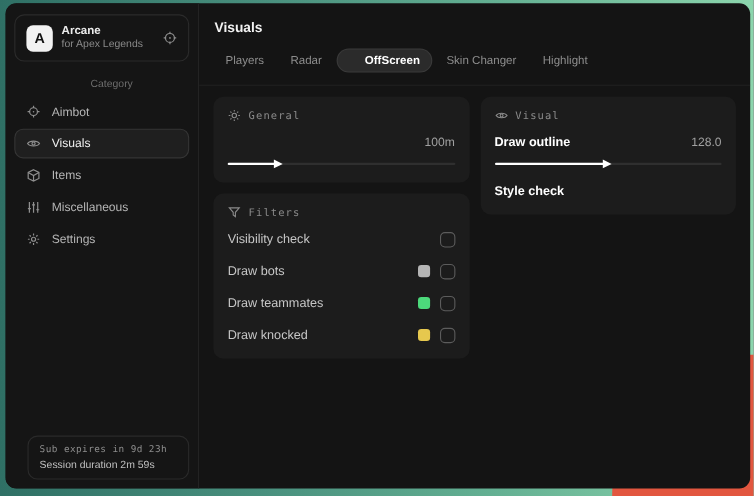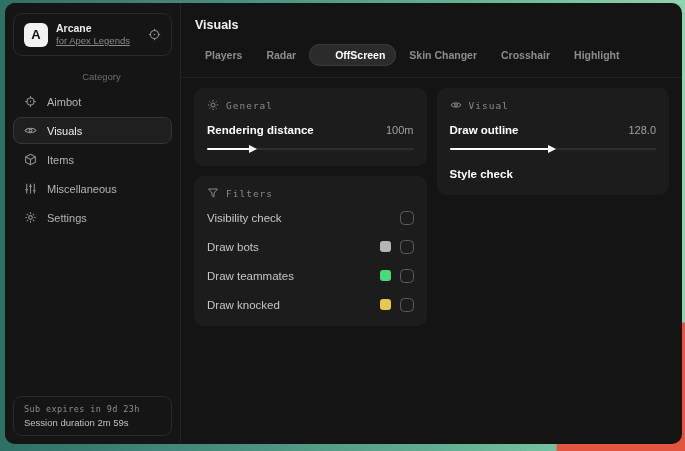--- a/index.html
+++ b/index.html
@@ -21,42 +21,42 @@
   .brand-card {
     margin:10px 8px 0; border:1px solid #2b2b2b; border-radius:9px;
     padding:8px 10px; display:flex; align-items:center; gap:8px;
   }
   .logo {
     width:24px; height:24px; border-radius:6px; background:#f2f2f2; color:#111;
     font-weight:700; font-size:13px; display:flex; align-items:center; justify-content:center; flex:none;
   }
   .brand-text { line-height:1.25; }
   .brand-name { font-size:10.5px; font-weight:700; color:#ececec; }
-  .brand-sub { font-size:9.5px; color:#8a8a8a;text-decoration:underline; }
+  .brand-sub { font-size:9.5px; color:#8a8a8a; }
   .brand-icon { margin-left:auto; color:#8f8f8f; display:flex; }
   .category { margin:15px 0 6px 18px; font-size:9.5px; color:#6d6d6d;text-align:center; }
   .nav { padding:0 8px; display:flex; flex-direction:column; gap:2px; }
   .nav-item {
     display:flex; align-items:center; gap:10px; height:27px; padding:0 10px;
     border-radius:8px; border:1px solid transparent; color:#b5b5b5; font-size:11px; cursor:default;
   }
   .nav-item.selected { background:#1f1f1f; border-color:#353535; color:#ededed; }
   .nav-icon { display:flex; color:#8f8f8f; }
   .footer-card {
-    position:absolute; left:8px; right:8px; bottom:8px;
+    position:absolute; left:20px; right:8px; bottom:8px;
     border:1px solid #2a2a2a; border-radius:9px; padding:7px 10px;
   }
   .footer-line1 { font-family:"DejaVu Sans Mono", monospace; font-size:8.5px; letter-spacing:.4px; color:#8d8d8d; }
   .footer-line2 { font-size:9.5px; color:#c0c0c0; margin-top:3px; }
   
   .main { flex:1; display:flex; flex-direction:column; min-width:0; }
   .main-header { padding:15px 14px 12px; border-bottom:1px solid #212121; }
   .page-title { font-size:12.5px; font-weight:700; color:#f2f2f2; }
   .tabs { display:flex; align-items:center; gap:4px; margin-top:13px; }
-  .tab { padding:4px 10px; font-size:10.5px; color:#8d8d8d; border-radius:20px; cursor:default; white-space:nowrap;font-weight:bold; }
+  .tab { padding:4px 10px; font-size:10.5px; color:#8d8d8d; border-radius:20px; cursor:default; white-space:nowrap; }
   .tab.selected { background:#2b2b2b; color:#ffffff; font-weight:600; box-shadow:0 0 0 1px #3a3a3a;padding-left:25px; }
   .content { padding:10px 13px; display:flex; gap:10px; align-items:flex-start; }
   .col { flex:1; display:flex; flex-direction:column; gap:10px; min-width:0; }
   .card { background:#1c1c1c; border-radius:9px; padding:11px 13px; }
   .card-head {
     display:flex; align-items:center; gap:7px; color:#8a8a8a;
     font-family:"DejaVu Sans Mono", monospace; font-size:9.5px; letter-spacing:1px; margin-bottom:4px;
   }
   .row { display:flex; align-items:center; min-height:21px; margin-top:8px; }
   .row-label { font-size:11.5px; color:#c6c6c6; }
@@ -163,41 +163,39 @@
 
   <div class="main">
 
     <div class="main-header">
       <div class="page-title">Visuals</div>
       <div class="tabs">
         <div class="tab">Players</div>
         <div class="tab">Radar</div>
         <div class="tab selected">OffScreen</div>
         <div class="tab">Skin Changer</div>
-        <div class="tab">Crosshair</div>
         <div class="tab">Highlight</div>
       </div>
     </div>
 
     <div class="content">
 
       <div class="col">
 
         <div class="card">
           <div class="card-head">
             <span>
               <svg width="12" height="12" viewBox="0 0 24 24" fill="none" stroke="currentColor" stroke-width="2">
                 <circle cx="12" cy="12" r="4"></circle>
                 <path d="M12 1.8v3M12 19.2v3M1.8 12h3M19.2 12h3M4.8 4.8l2.1 2.1M17.1 17.1l2.1 2.1M19.2 4.8l-2.1 2.1M6.9 17.1l-2.1 2.1"></path>
               </svg>
             </span>
             <span>General</span>
           </div>
           <div class="row">
-            <span class="row-label strong">Rendering distance</span>
             <span class="row-value">100m</span>
           </div>
           <div class="slider">
             <div class="slider-track"></div>
             <div class="slider-fill" style="width: 21%;">
               <div class="slider-thumb"></div>
             </div>
           </div>
         </div>
 

